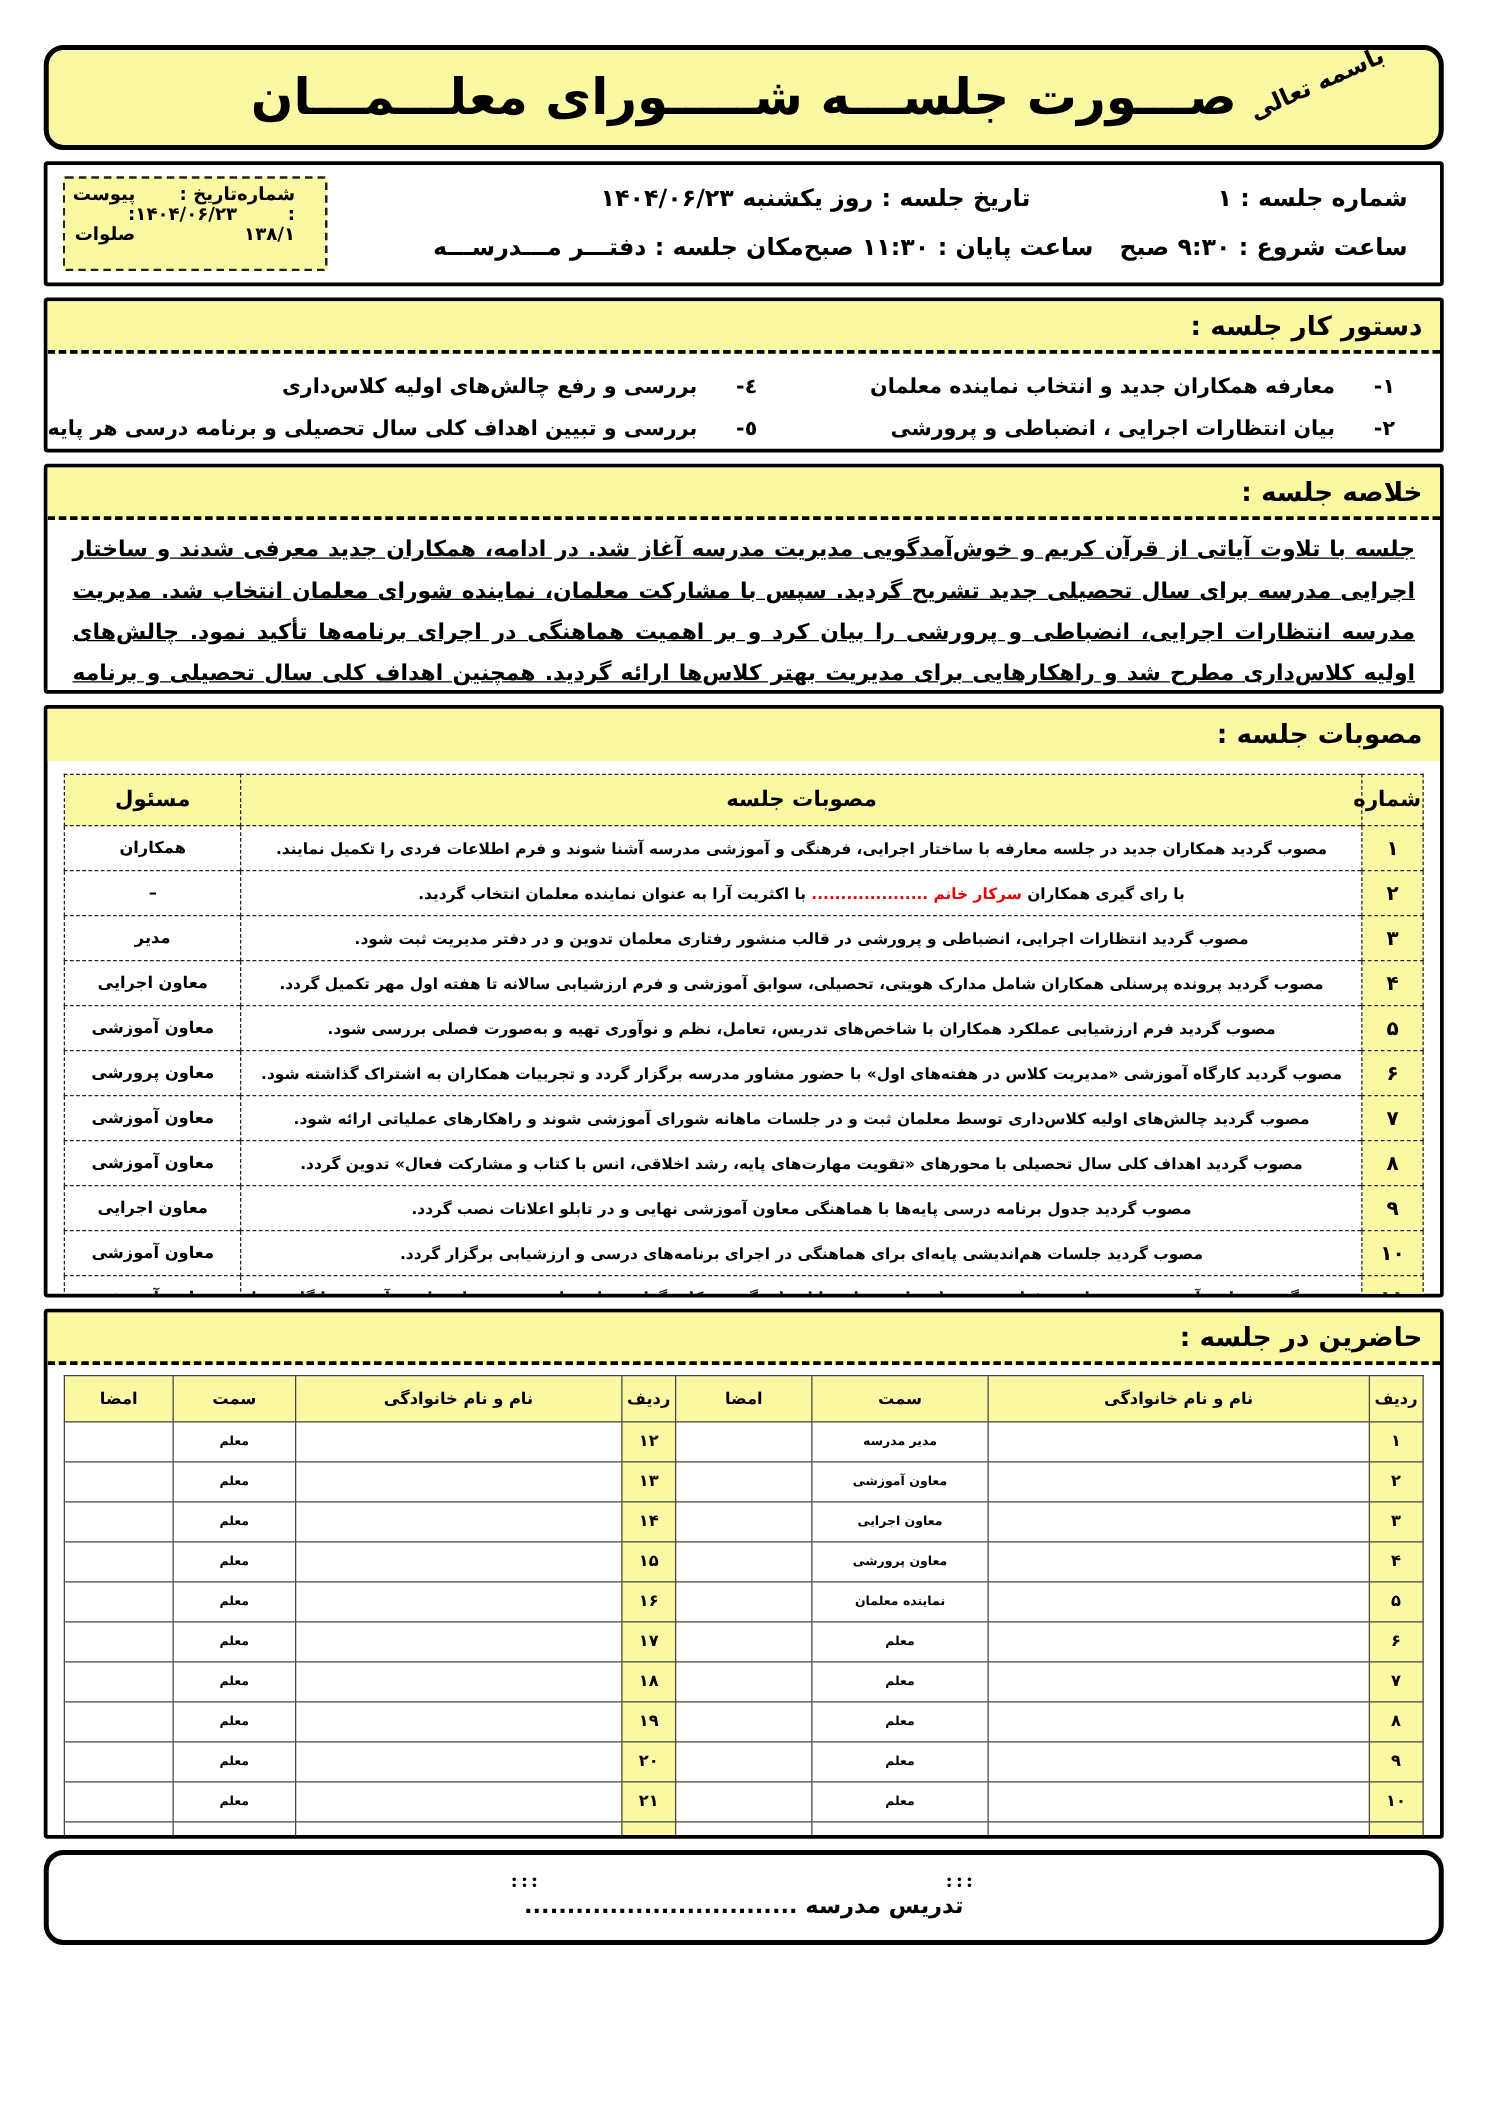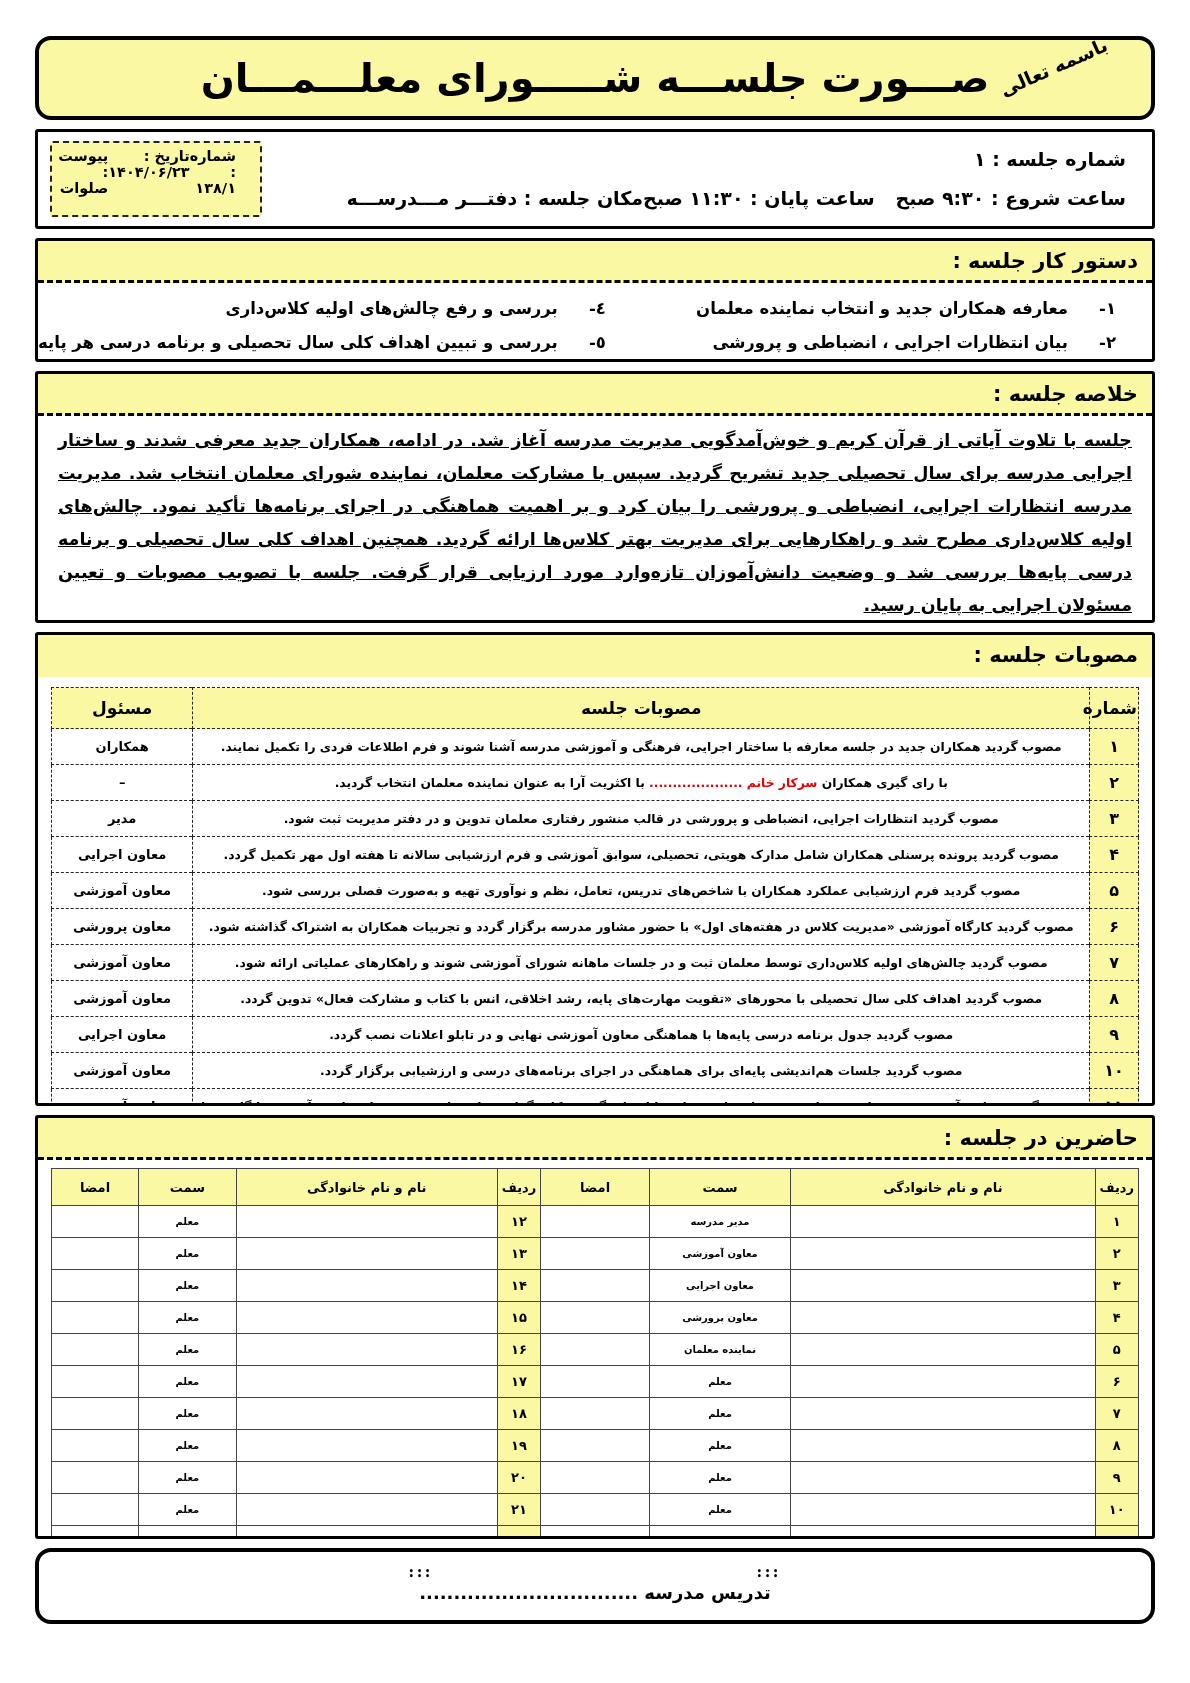--- a/index.html
+++ b/index.html
@@ -49,21 +49,21 @@
     background:var(--hl);font-size:21px;padding:8px 14px 7px;box-sizing:border-box;height:42px;
   }
   .band.dashed{border-bottom:3px dashed var(--bd);}
   
   .agenda-box{height:124px;}
   .agenda-grid{display:flex;padding-top:8px;}
   .agenda-col{flex:1 1 50%;}
   .agenda-item{display:flex;align-items:center;height:34px;padding-right:36px;gap:24px;font-size:16.5px;white-space:nowrap;}
   .a-no{min-width:24px;}
   
-  .summary-box{height:252px;}
+  .summary-box{height:184px;}
   .summary-text{
     margin:8px 0 0;padding:0 20px;font-size:17.5px;line-height:33px;
     text-align:justify;
     text-decoration:underline;
   }
   
   .res-box{height:474px;}
   .res-table{
     width:calc(100% - 26px);margin:10px 13px 0;border-collapse:collapse;table-layout:fixed;
   }
@@ -108,20 +108,21 @@
 
   <div class="box info-box">
     <div class="ref-box">
       <div>شماره :  ۱۳۸/۱</div>
       <div>تاریخ :  ۱۴۰۴/۰۶/۲۳</div>
       <div>پیوست : صلوات</div>
     </div>
     <div class="info-rows">
       <div class="info-row r1">
         <span class="c1">شماره جلسه : ۱</span>
+        <span class="c2">تاریخ جلسه : روز یکشنبه  ۱۴۰۴/۰۶/۲۳</span>
       </div>
       <div class="info-row r2">
         <span class="c1">ساعت شروع : ۹:۳۰ صبح</span>
         <span class="c2">ساعت پایان : ۱۱:۳۰ صبح</span>
         <span class="c3">مکان جلسه : دفتـــر مـــدرســـه</span>
       </div>
     </div>
   </div>
 
   <div class="box agenda-box">

